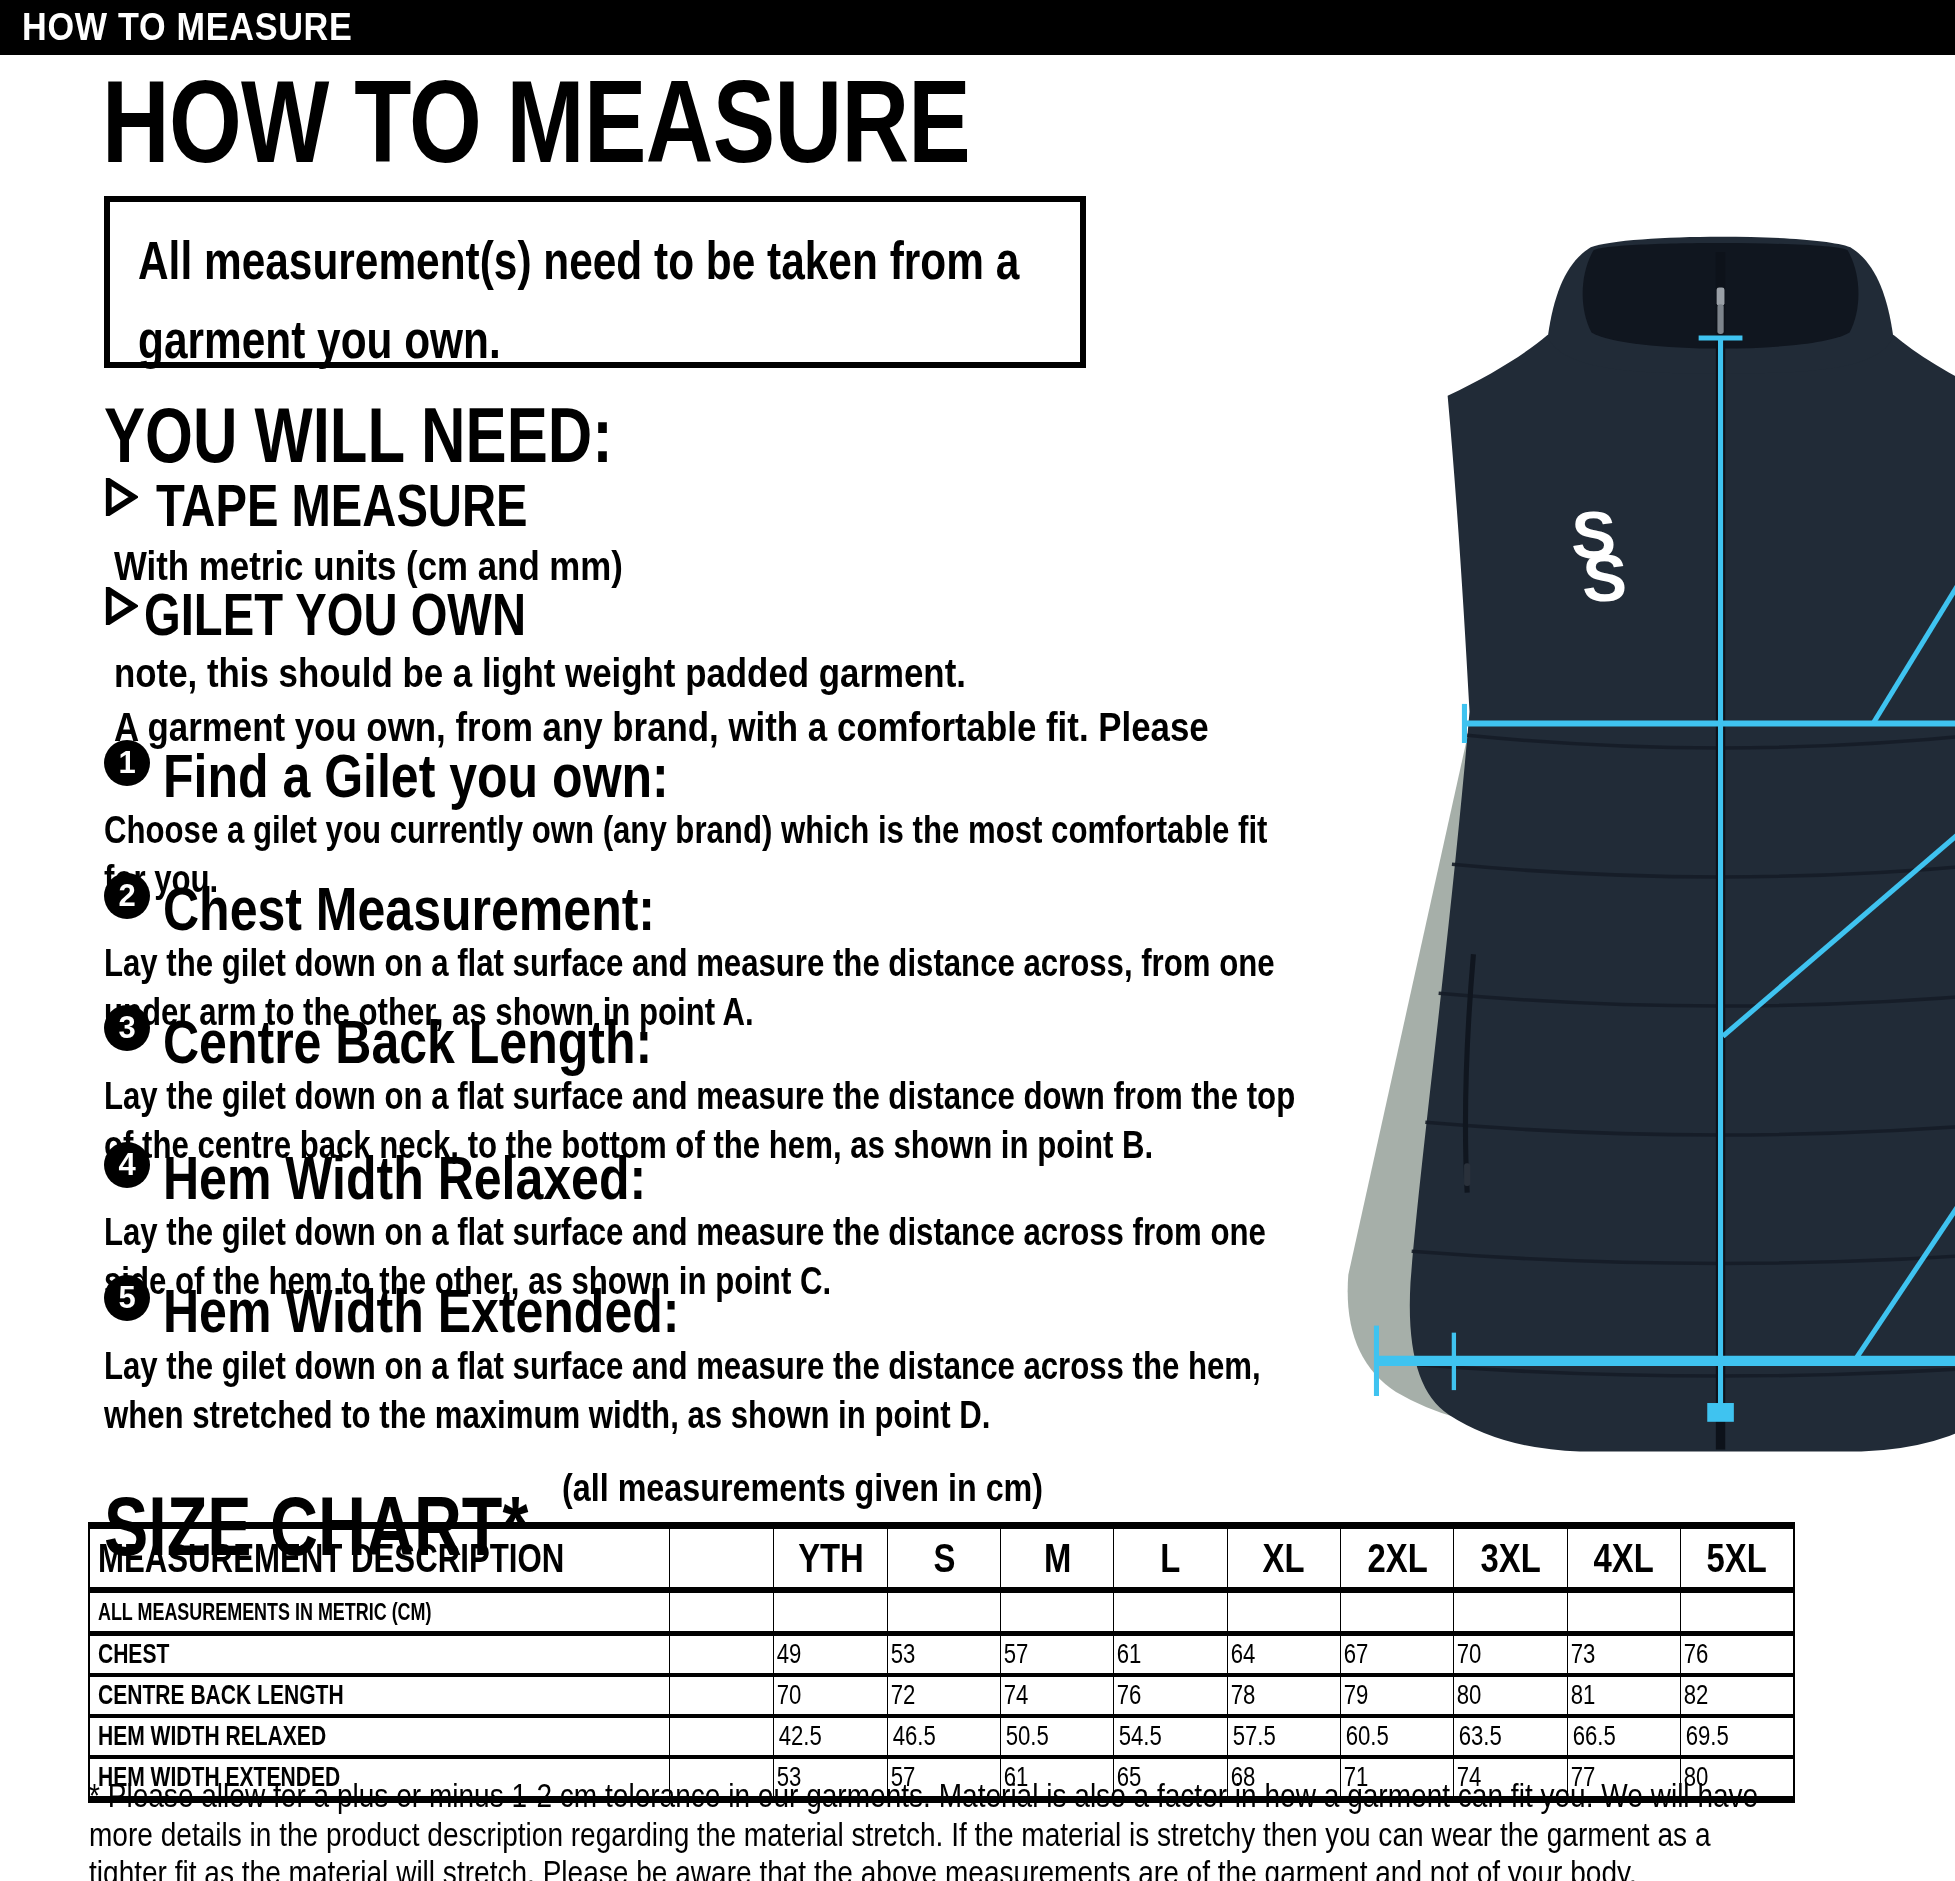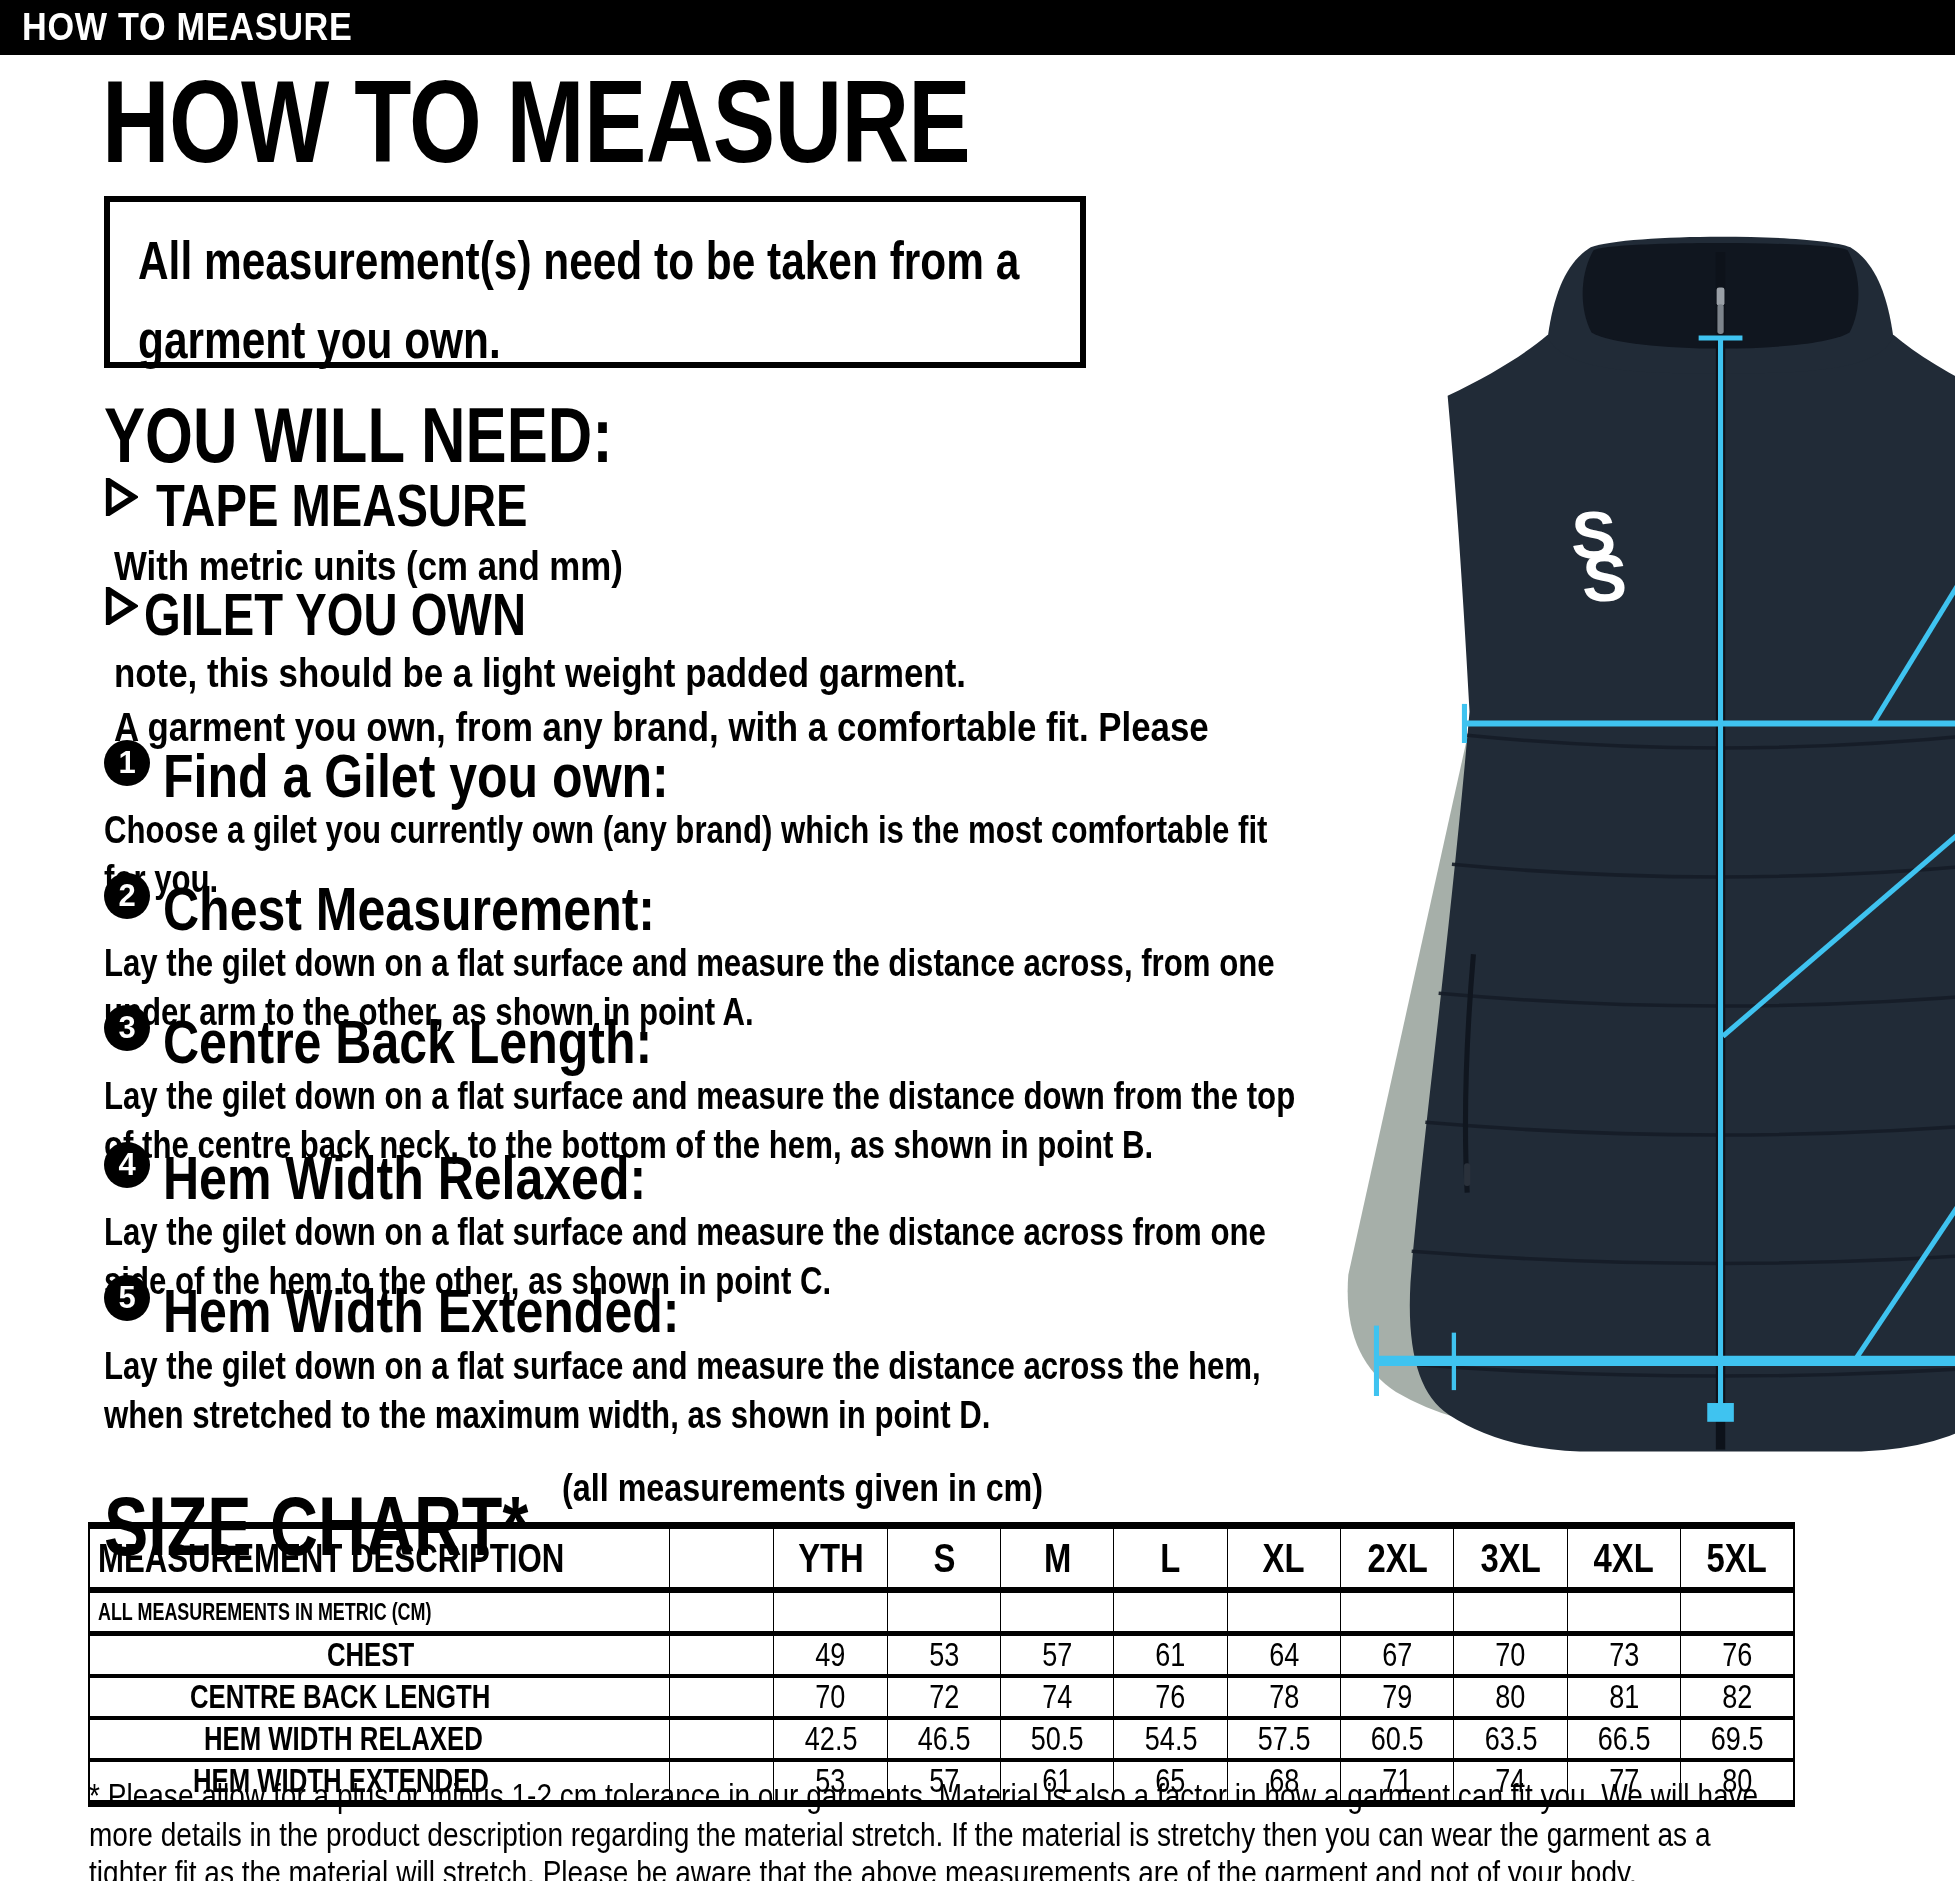--- a/index.html
+++ b/index.html
@@ -37,22 +37,22 @@
   .sizechart-sub{left:562px;top:1467px;font-size:38px;font-weight:bold;}
 
   
   table.sc{border-collapse:collapse;table-layout:fixed;width:1707px;
     border-top:7.8px solid #000;border-bottom:7px solid #000;
     border-left:2px solid #000;border-right:2px solid #000;}
   table.sc td,table.sc th{border-left:1.6px solid #000;padding:0;overflow:hidden;}
   table.sc th{border-bottom:6.3px solid #000;height:58px;font-size:40px;text-align:center;vertical-align:middle;}
   table.sc th.c-desc{text-align:left;}
   table.sc tr.metric td{border-bottom:5.5px solid #000;height:38px;}
-  table.sc tr.datarow td{border-bottom:4.7px solid #000;height:37px;font-size:33px;font-weight:normal;
-    text-align:center;vertical-align:middle;}
+  table.sc tr.datarow td{border-bottom:4.7px solid #000;height:37px;font-size:27px;font-weight:normal;
+    text-align:left;vertical-align:middle;}
   table.sc .c-desc .cell-in{display:inline-block;transform:scaleX(.78);transform-origin:left center;
     font-weight:bold;padding-left:10.2px;white-space:nowrap;}
   table.sc th .cell-in{font-weight:bold;}
   table.sc .c-size .cell-in{display:inline-block;transform:scaleX(.82);transform-origin:center center;white-space:nowrap;}
   table.sc .lbl{font-size:25px;}
   table.sc tr.metric .lbl{font-size:23px;}
 
   .footnote{left:89px;top:1777px;width:1799px;font-size:33px;font-weight:normal;line-height:1.17;}
 </style>
 </head>

